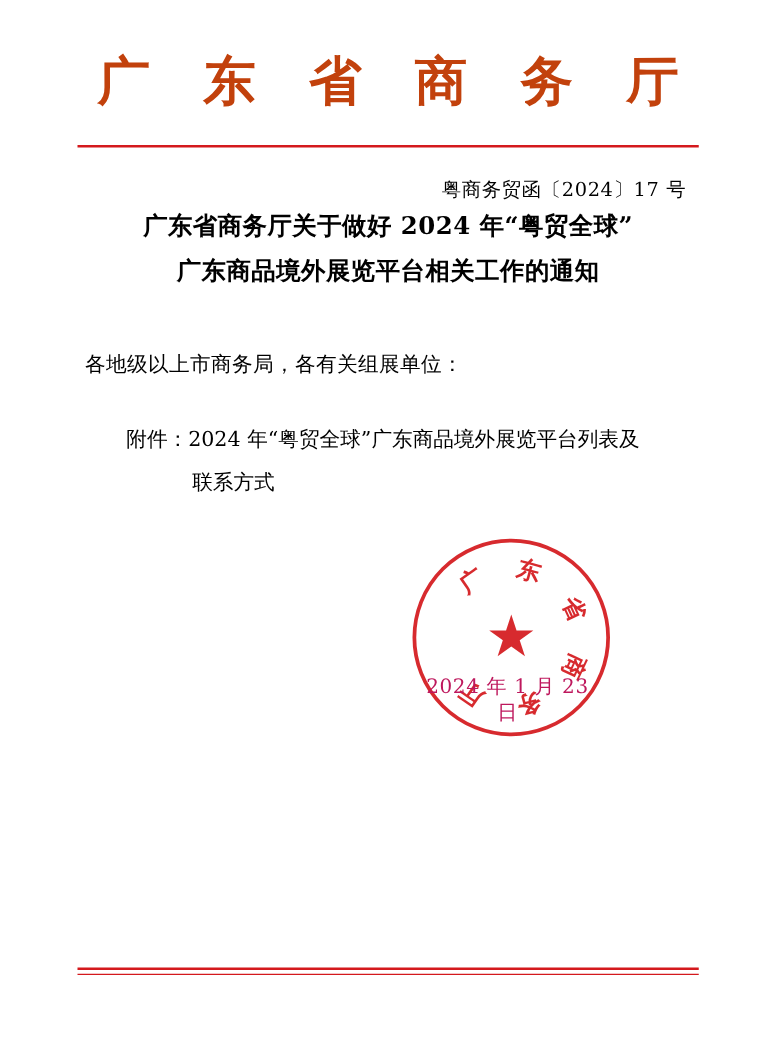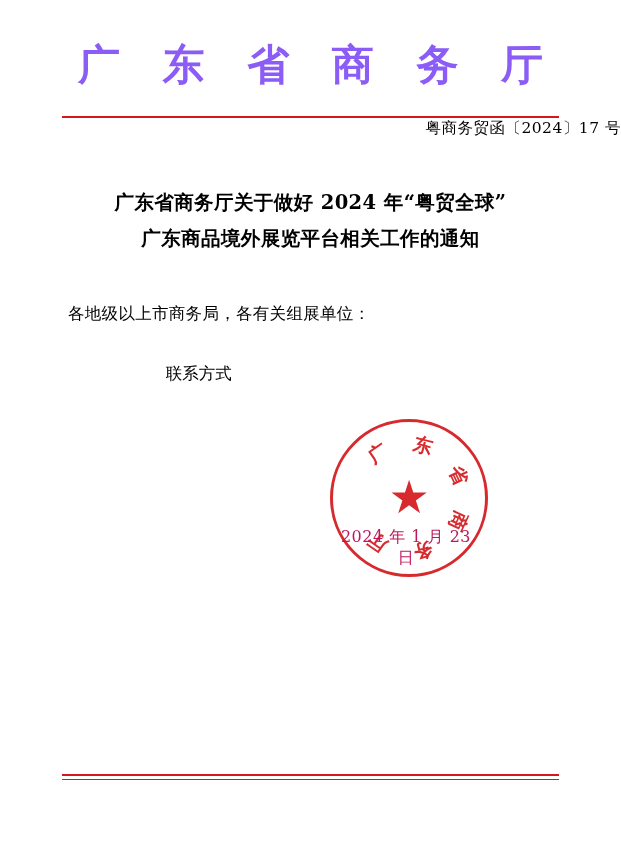--- a/index.html
+++ b/index.html
@@ -20,47 +20,48 @@
     height: 842px;
     box-sizing: border-box;
   }
 
   
   .masthead {
     text-align: center;
     padding-top: 40px;
   }
   .masthead-title {
-    color: #8b5cf6;
+    color: #c2410c;
     font-family: "DejaVu Serif", serif;
     font-weight: bold;
     font-size: 42px;
     letter-spacing: 14px;
     text-indent: 14px;
     line-height: 1.2;
     white-space: nowrap;
   }
 
   .top-rule {
     margin: 26px 62px 0 62px;
     border-top: 2px solid #d4191d;
     height: 0;
   }
 
   
   .doc-number {
+    margin-top: 24px;
+    padding-right: 72px;
     text-align: right;
     font-size: 15.5px;
     font-family: "DejaVu Serif", serif;
     letter-spacing: 0.5px;
   }
 
   
   .doc-title {
-    margin-top: 46px;
     padding: 0 72px;
     text-align: center;
     font-family: "DejaVu Serif", serif;
     font-weight: bold;
     font-size: 19.5px;
     line-height: 1.85;
     letter-spacing: 0.4px;
   }
   .doc-title-line {
     display: block;
@@ -93,21 +94,21 @@
     padding: 0 68px;
     font-size: 16.5px;
     line-height: 2.05;
     font-family: "DejaVu Serif", serif;
   }
   .attachment-line1 {
     text-indent: 2em;
     margin: 0;
   }
   .attachment-line2 {
-    margin: 12px;
+    margin: 0;
     padding-left: calc(2em + 3.2em);
   }
 
   
   .seal-area {
     position: relative;
     height: 180px;
     margin-top: 18px;
   }
   .seal {
@@ -195,20 +196,21 @@
   <div class="doc-title">
     <span class="doc-title-line">广东省商务厅关于做好 2024 年“粤贸全球”</span>
     <span class="doc-title-line">广东商品境外展览平台相关工作的通知</span>
   </div>
 
   <div class="body-block">
     <p class="salutation">各地级以上市商务局，各有关组展单位：</p>
   </div>
 
   <div class="attachment">
+    <p class="attachment-line1">附件：2024 年“粤贸全球”广东商品境外展览平台列表及</p>
     <p class="attachment-line2">联系方式</p>
   </div>
 
   <div class="seal-area">
     <div class="seal">
       <div class="seal-text">
         <span class="seal-char" style="transform: translate(-31.5px, -45.1px) rotate(-35deg);">广</span>
         <span class="seal-char" style="transform: translate(14.2px, -53.1px) rotate(15deg);">东</span>
         <span class="seal-char" style="transform: translate(49.8px, -23.2px) rotate(65deg);">省</span>
         <span class="seal-char" style="transform: translate(49.8px, 23.2px) rotate(115deg);">商</span>

